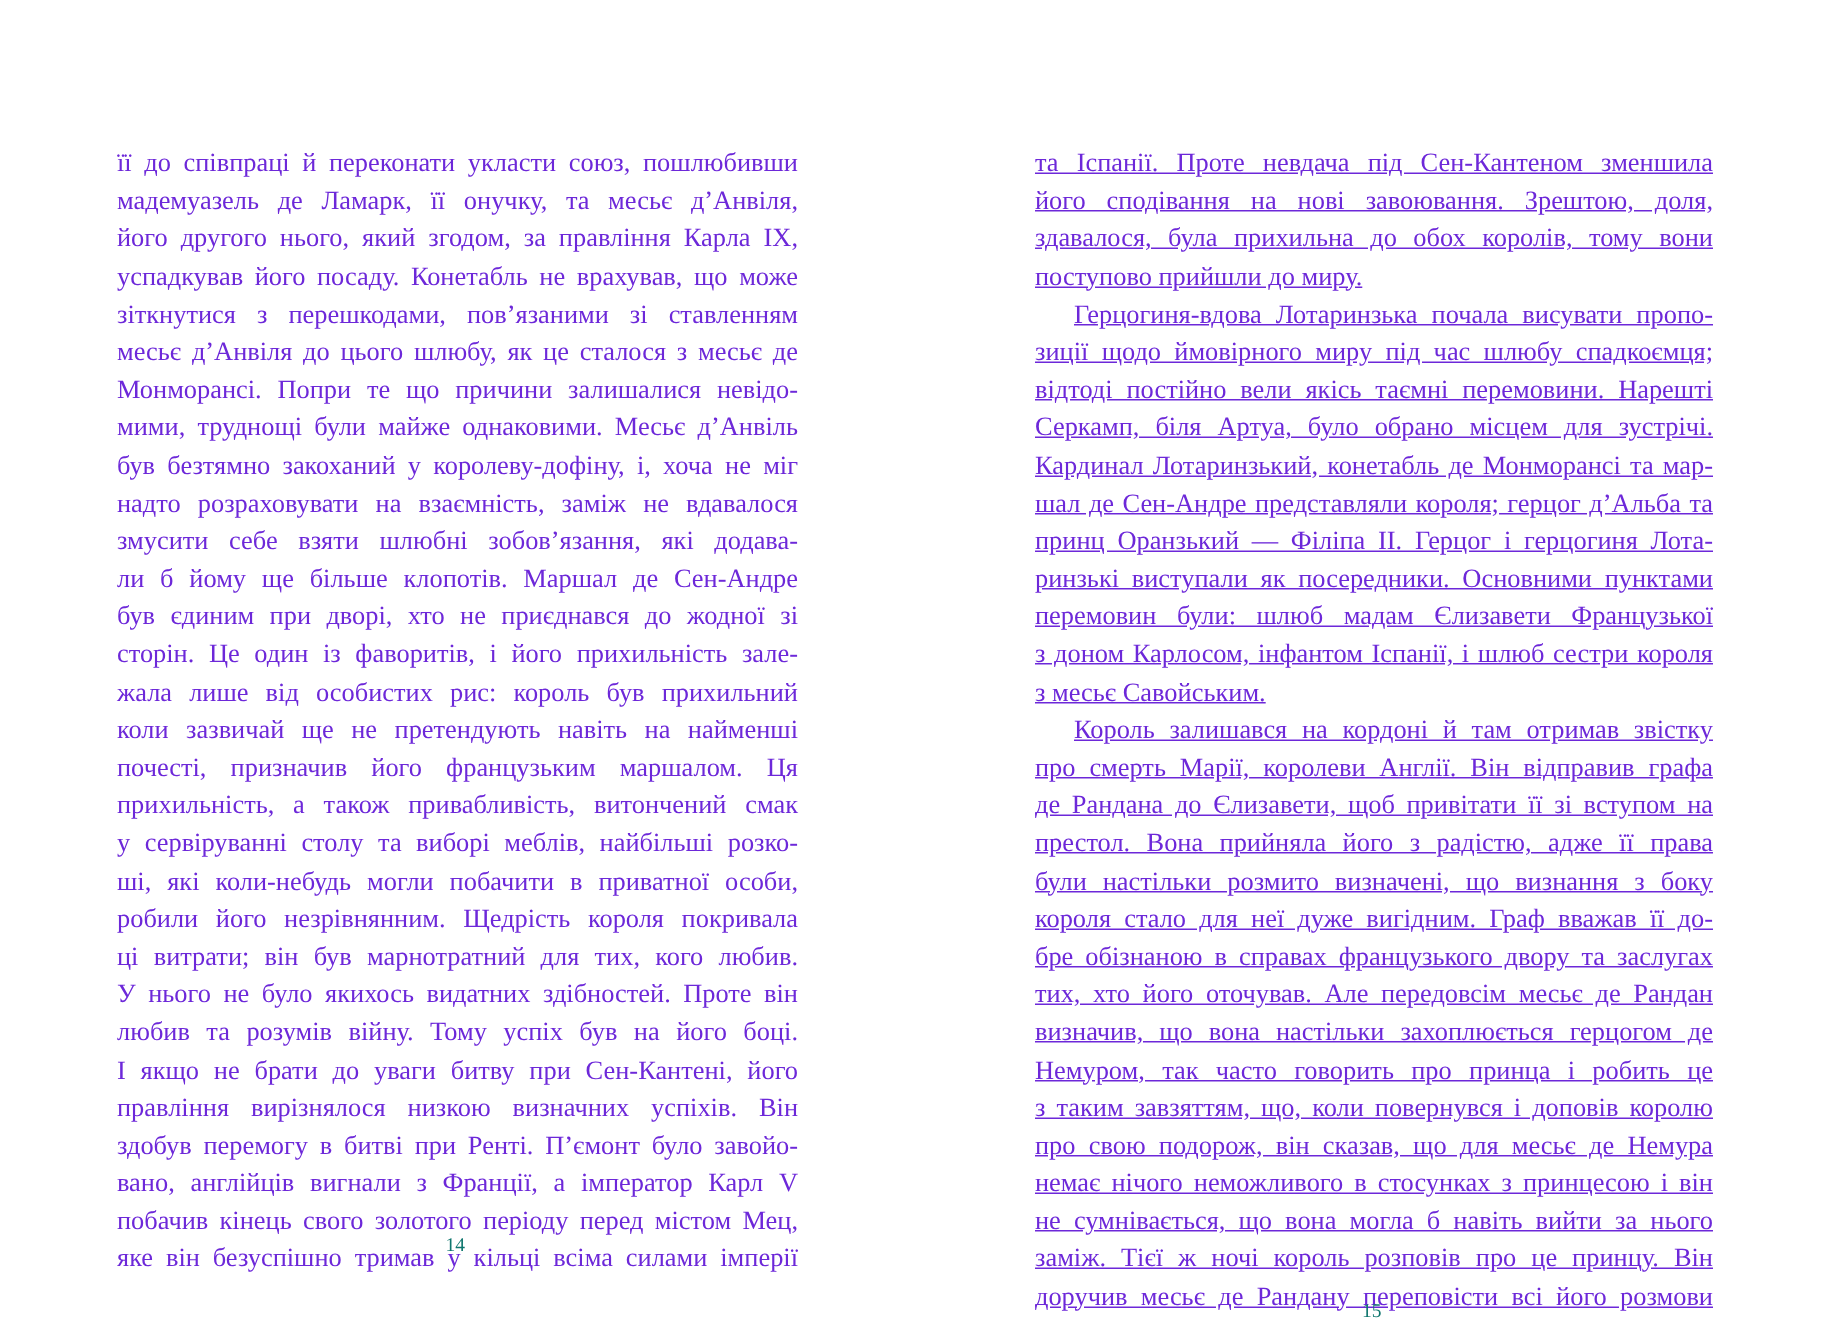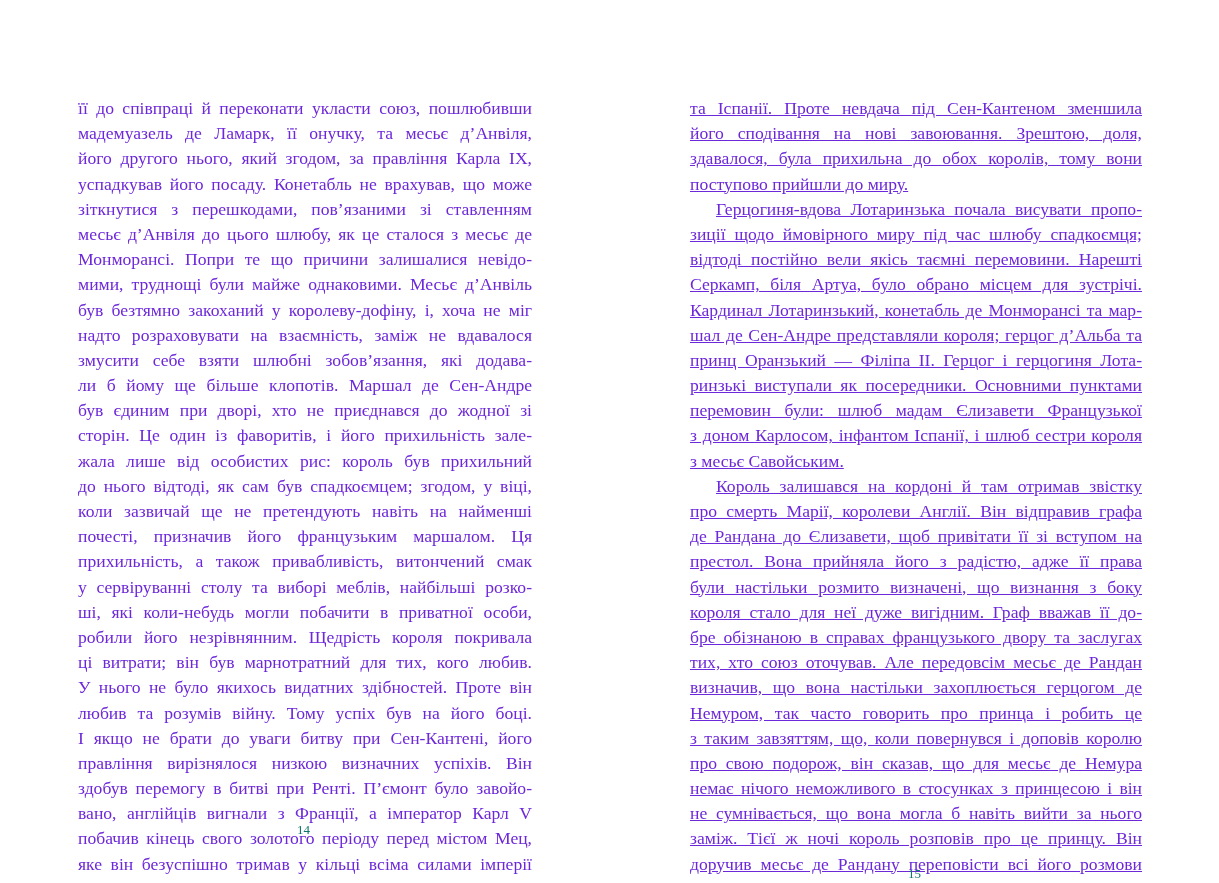--- a/index.html
+++ b/index.html
@@ -52,21 +52,20 @@
     <span class="line">месьє д’Анвіля до цього шлюбу, як це сталося з месьє де</span>
     <span class="line">Монморансі. Попри те що причини залишалися невідо-</span>
     <span class="line">мими, труднощі були майже однаковими. Месьє д’Анвіль</span>
     <span class="line">був безтямно закоханий у королеву-дофіну, і, хоча не міг</span>
     <span class="line">надто розраховувати на взаємність, заміж не вдавалося</span>
     <span class="line">змусити себе взяти шлюбні зобов’язання, які додава-</span>
     <span class="line">ли б йому ще більше клопотів. Маршал де Сен-Андре</span>
     <span class="line">був єдиним при дворі, хто не приєднався до жодної зі</span>
     <span class="line">сторін. Це один із фаворитів, і його прихильність зале-</span>
     <span class="line">жала лише від особистих рис: король був прихильний</span>
-    <span class="line">до нього відтоді, як сам був спадкоємцем; згодом, у віці,</span>
     <span class="line">коли зазвичай ще не претендують навіть на найменші</span>
     <span class="line">почесті, призначив його французьким маршалом. Ця</span>
     <span class="line">прихильність, а також привабливість, витончений смак</span>
     <span class="line">у сервіруванні столу та виборі меблів, найбільші розко-</span>
     <span class="line">ші, які коли-небудь могли побачити в приватної особи,</span>
     <span class="line">робили його незрівнянним. Щедрість короля покривала</span>
     <span class="line">ці витрати; він був марнотратний для тих, кого любив.</span>
     <span class="line">У нього не було якихось видатних здібностей. Проте він</span>
     <span class="line">любив та розумів війну. Тому успіх був на його боці.</span>
     <span class="line">І якщо не брати до уваги битву при Сен-Кантені, його</span>
@@ -96,21 +95,21 @@
     <span class="line">перемовин були: шлюб мадам Єлизавети Французької</span>
     <span class="line">з доном Карлосом, інфантом Іспанії, і шлюб сестри короля</span>
     <span class="line last">з месьє Савойським.</span>
     <span class="line indent">Король залишався на кордоні й там отримав звістку</span>
     <span class="line">про смерть Марії, королеви Англії. Він відправив графа</span>
     <span class="line">де Рандана до Єлизавети, щоб привітати її зі вступом на</span>
     <span class="line">престол. Вона прийняла його з радістю, адже її права</span>
     <span class="line">були настільки розмито визначені, що визнання з боку</span>
     <span class="line">короля стало для неї дуже вигідним. Граф вважав її до-</span>
     <span class="line">бре обізнаною в справах французького двору та заслугах</span>
-    <span class="line">тих, хто союз оточував. Але передовсім месьє де Рандан</span>
+    <span class="line">тих, хто його оточував. Але передовсім месьє де Рандан</span>
     <span class="line">визначив, що вона настільки захоплюється герцогом де</span>
     <span class="line">Немуром, так часто говорить про принца і робить це</span>
     <span class="line">з таким завзяттям, що, коли повернувся і доповів королю</span>
     <span class="line">про свою подорож, він сказав, що для месьє де Немура</span>
     <span class="line">немає нічого неможливого в стосунках з принцесою і він</span>
     <span class="line">не сумнівається, що вона могла б навіть вийти за нього</span>
     <span class="line">заміж. Тієї ж ночі король розповів про це принцу. Він</span>
     <span class="line">доручив месьє де Рандану переповісти всі його розмови</span>
   </div>
   <div class="page-number">15</div>

